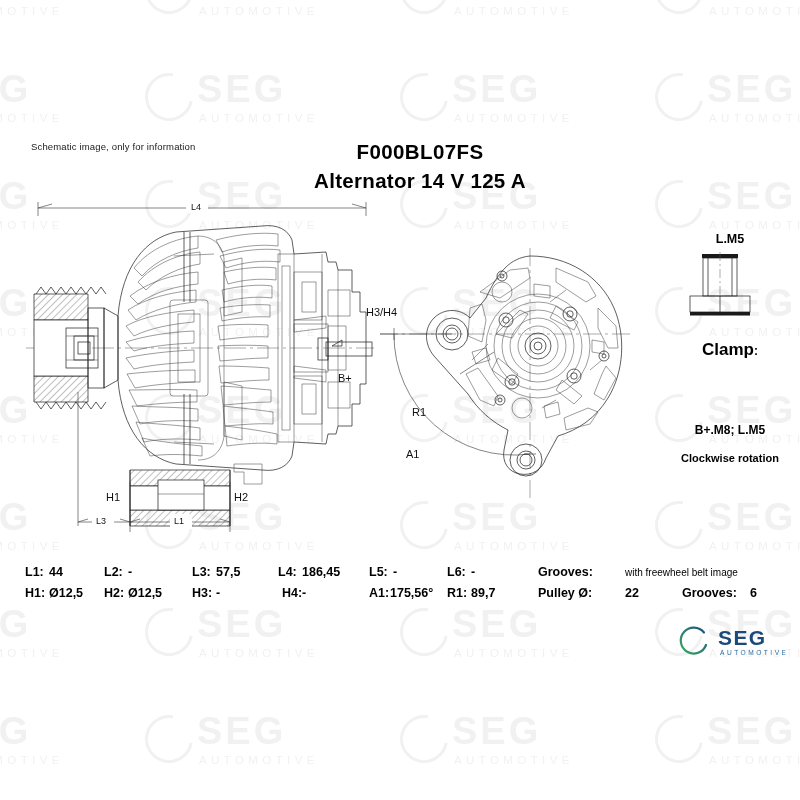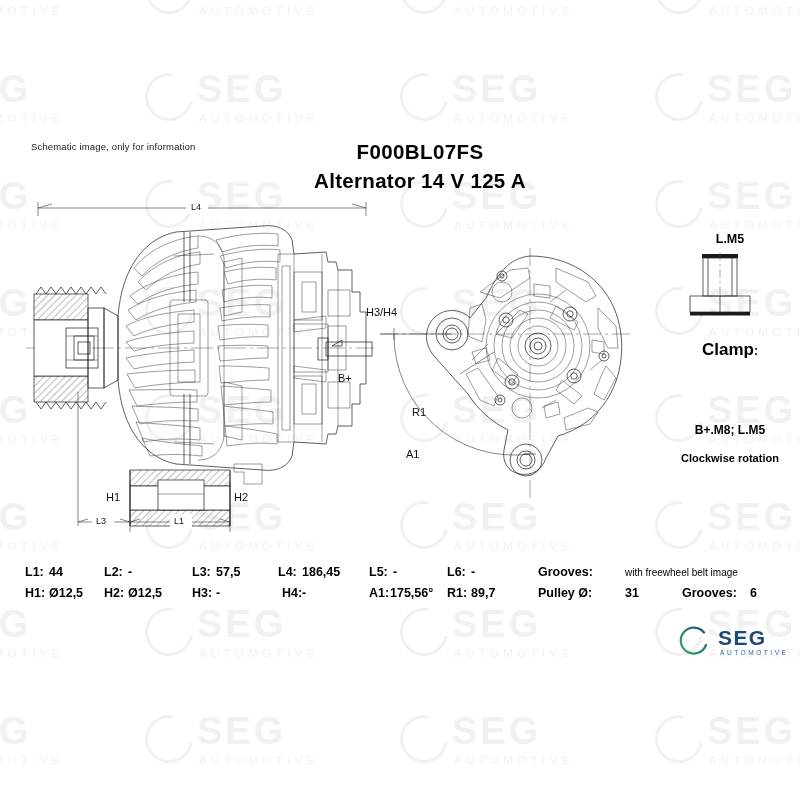--- a/index.html
+++ b/index.html
@@ -675,21 +675,21 @@
         <span class="cell" style="left:128px">Ø12,5</span>
         <span class="cell" style="left:192px">H3:</span>
         <span class="cell" style="left:216px">-</span>
         <span class="cell" style="left:282px">H4:</span>
         <span class="cell" style="left:302px">-</span>
         <span class="cell" style="left:369px">A1:</span>
         <span class="cell" style="left:390px">175,56°</span>
         <span class="cell" style="left:447px">R1:</span>
         <span class="cell" style="left:471px">89,7</span>
         <span class="cell" style="left:538px">Pulley Ø:</span>
-        <span class="cell" style="left:625px">31</span>
+        <span class="cell" style="left:625px">22</span>
         <span class="cell" style="left:682px">Grooves:</span>
         <span class="cell" style="left:750px">6</span>
       </div>
     </div>
 
     <div class="abs" id="seg-logo">
       <svg width="38" height="34" viewBox="0 0 38 34">
         <defs>
           <linearGradient id="arcGrad" x1="0%" y1="100%" x2="100%" y2="0%">
             <stop offset="0%" stop-color="#3aa45b"></stop>

